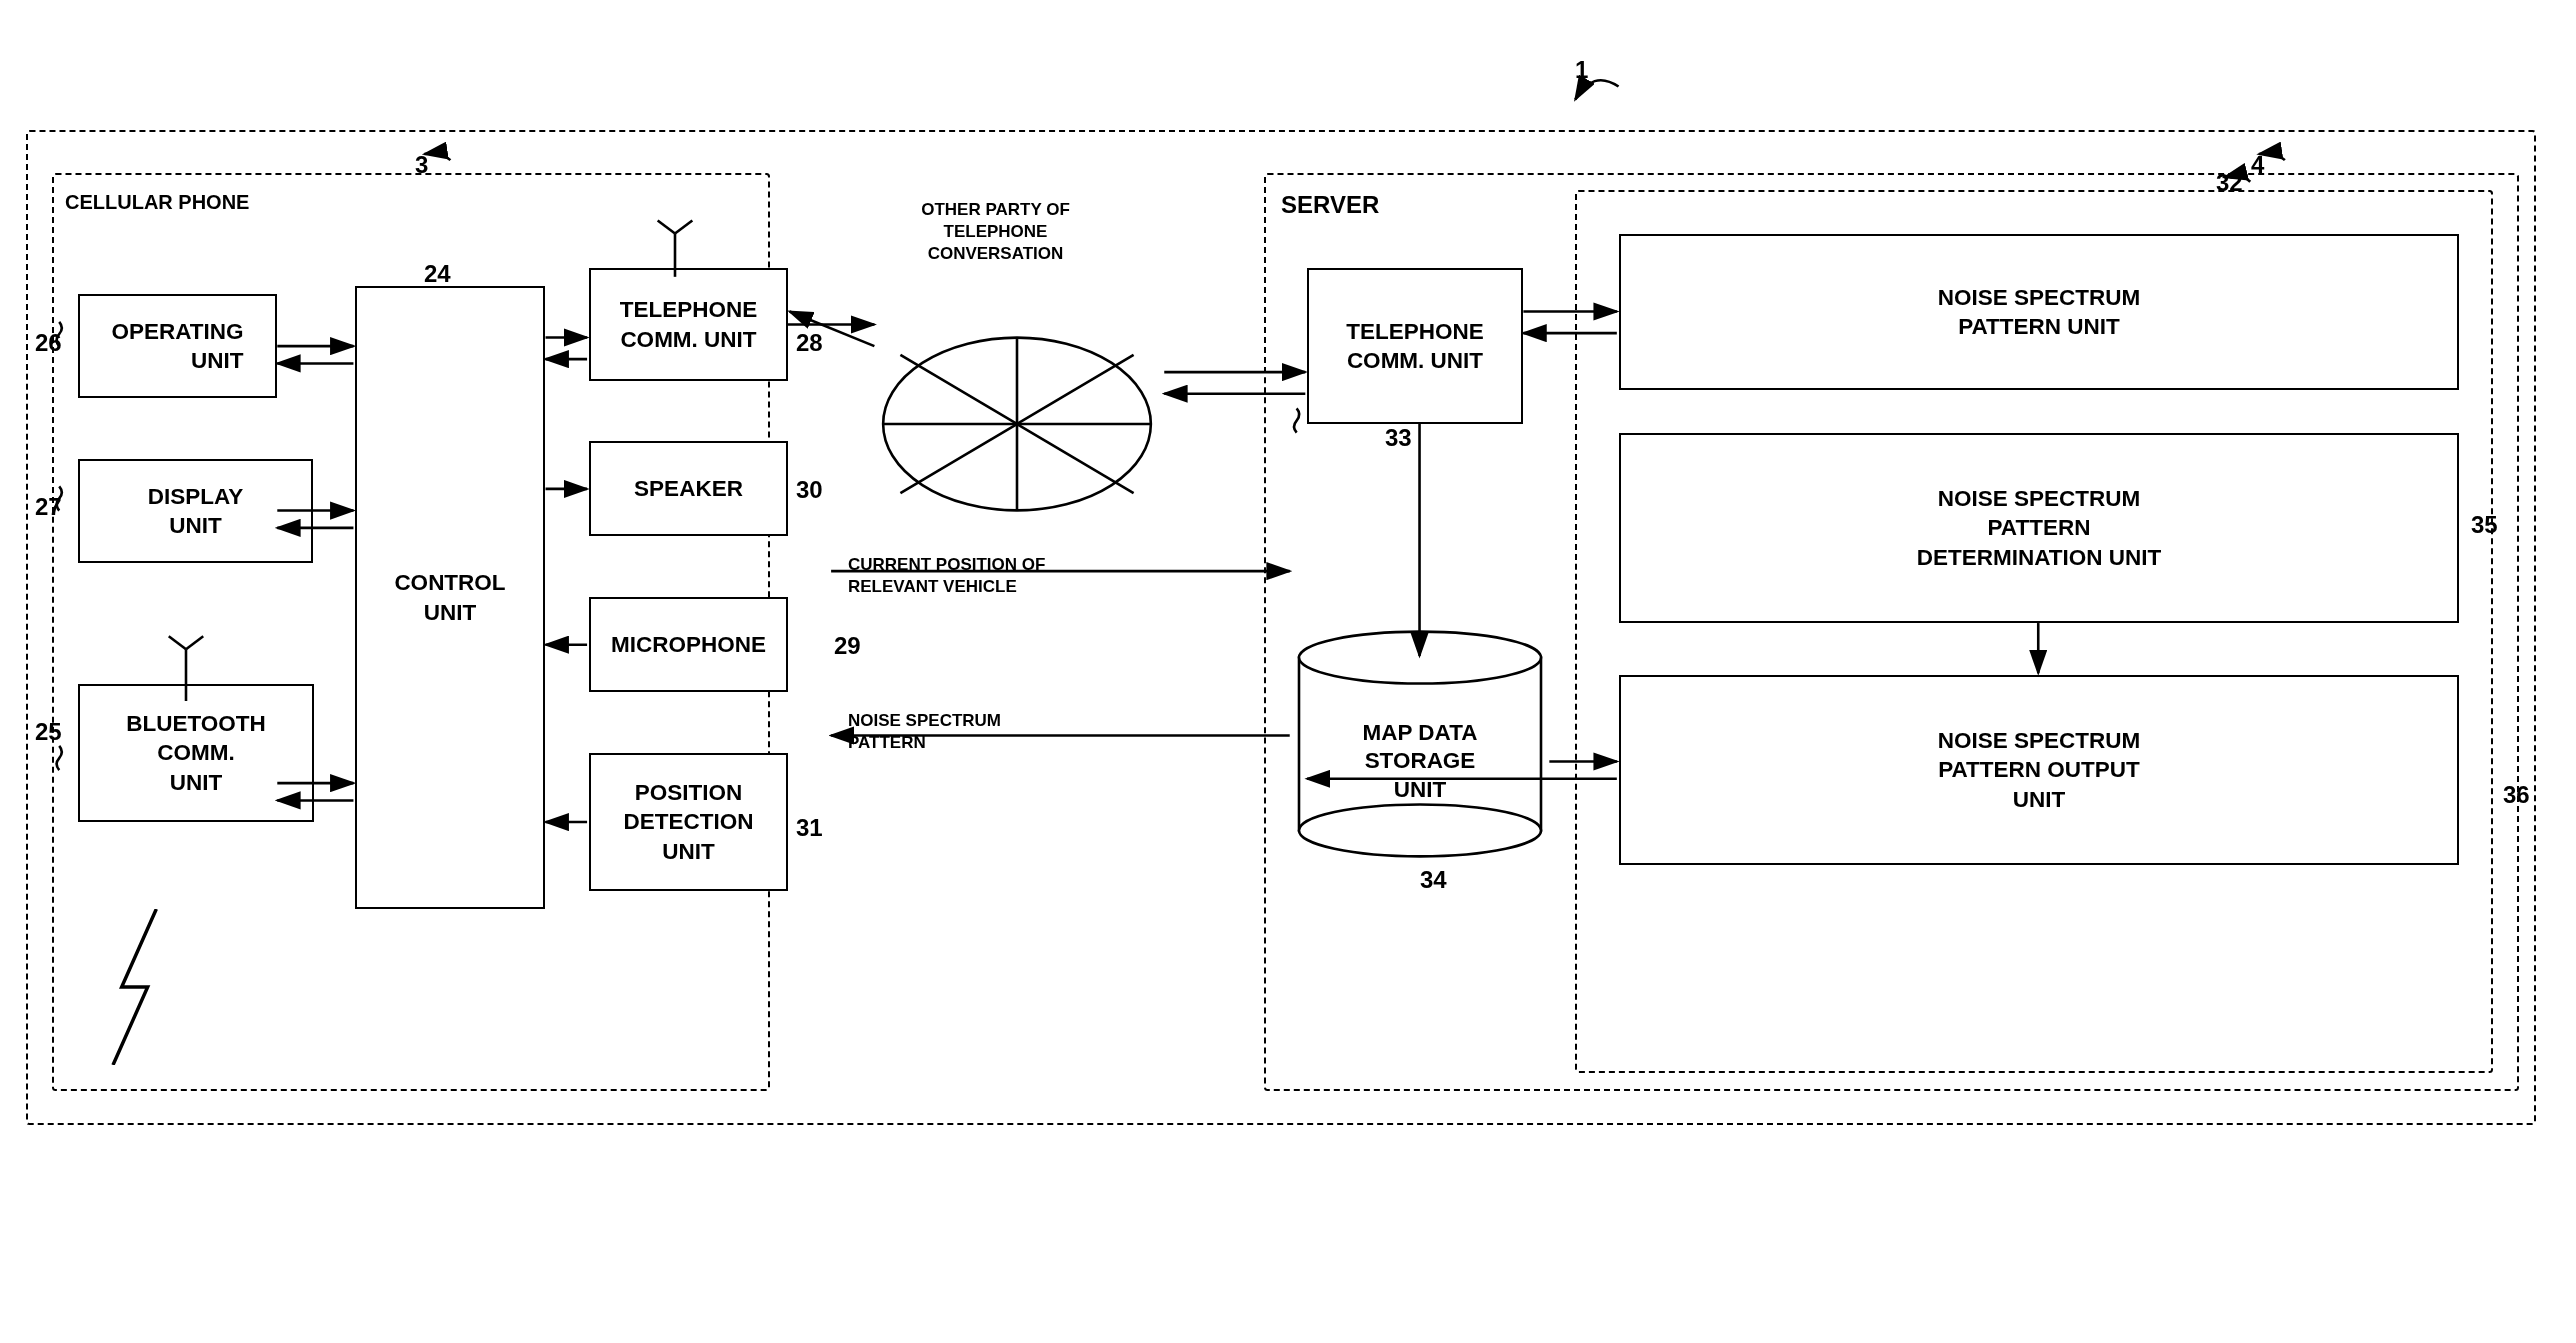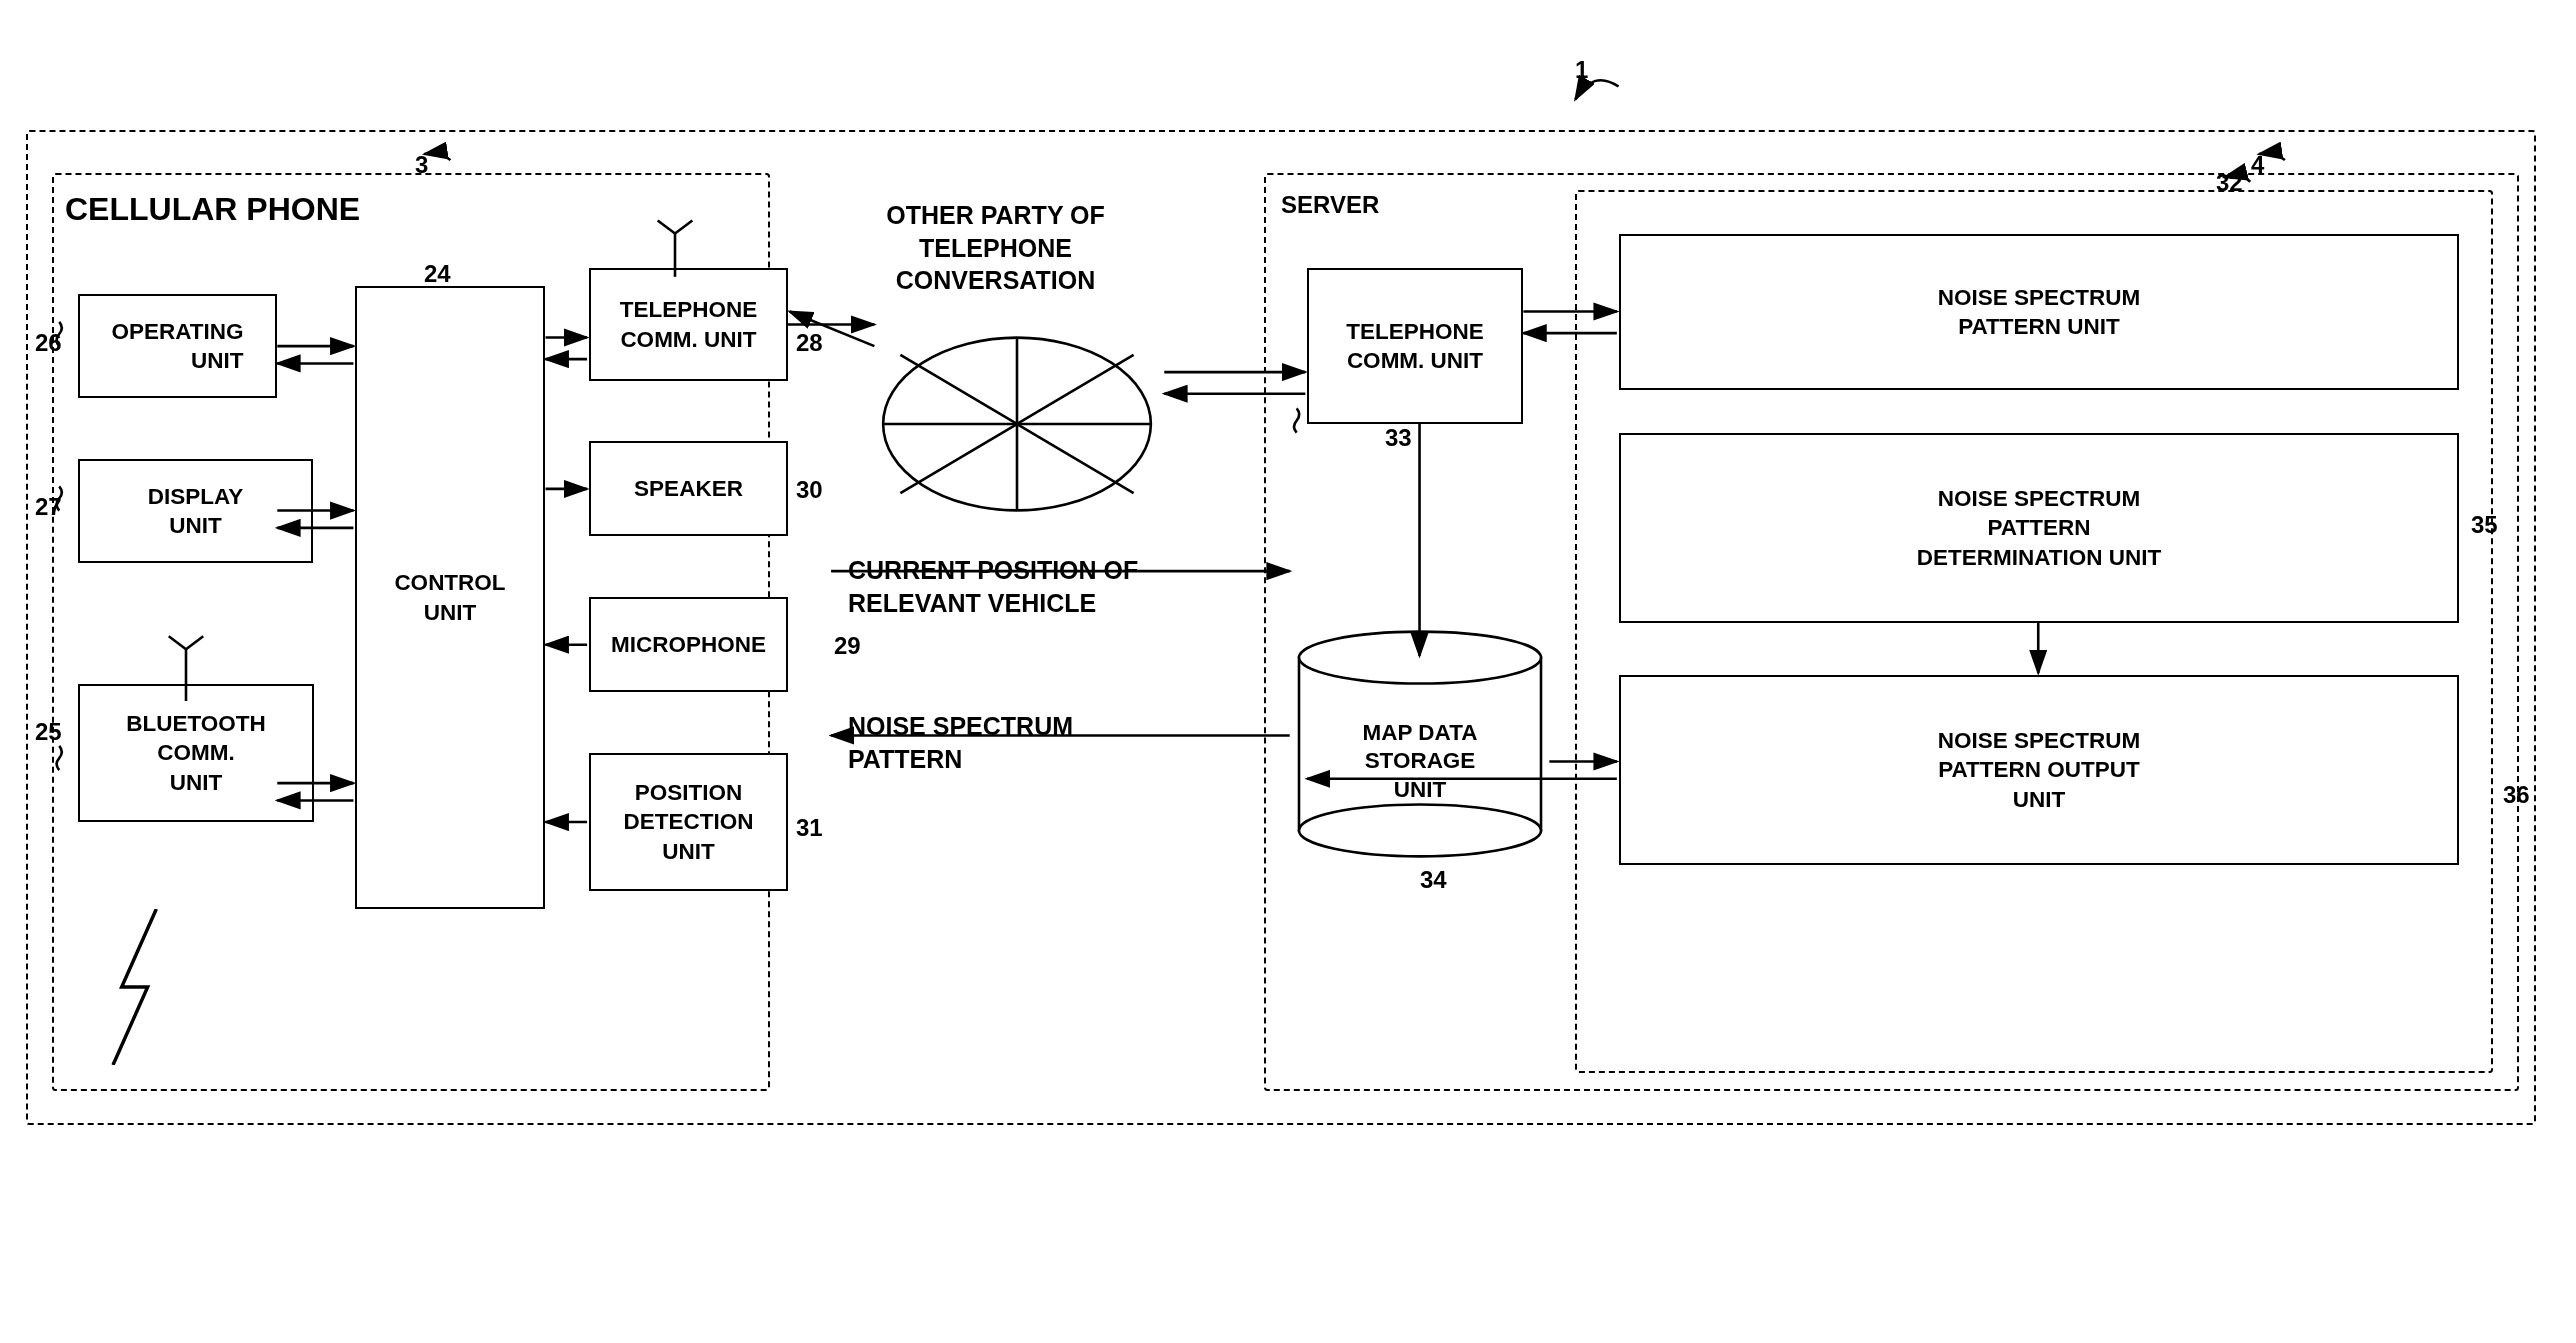--- a/index.html
+++ b/index.html
@@ -90,40 +90,40 @@
       position: absolute;
       top: 0; left: 0;
       width: 2576px;
       height: 1343px;
       pointer-events: none;
     }
 
     
     .label-text {
       position: absolute;
-      font-size: 25px;
+      font-size: 17px;
       font-weight: bold;
       text-align: center;
       line-height: 1.3;
     }
   </style>
 </head>
 <body>
 
 <div class="diagram-container">
 
   <div class="main-system-box"></div>
 
   <div class="ref-num" style="top:56px; left:1575px;">1</div>
 
   <div class="cellular-box"></div>
 
   <div class="ref-num" style="top:151px; left:415px;">3</div>
 
-  <div class="label-text" style="top:189px; left:65px; font-size:32px; text-align:left;">CELLULAR PHONE</div>
+  <div class="label-text" style="top:189px; left:65px; font-size:20px; text-align:left;">CELLULAR PHONE</div>
 
   <div class="server-box"></div>
 
   <div class="ref-num" style="top:151px; left:2251px;">4</div>
 
   <div class="label-text" style="top:189px; left:1281px; font-size:24px; text-align:left;">SERVER</div>
 
   <div class="inner-server-box"></div>
 
   <div class="ref-num" style="top:169px; left:2216px;">32</div>

